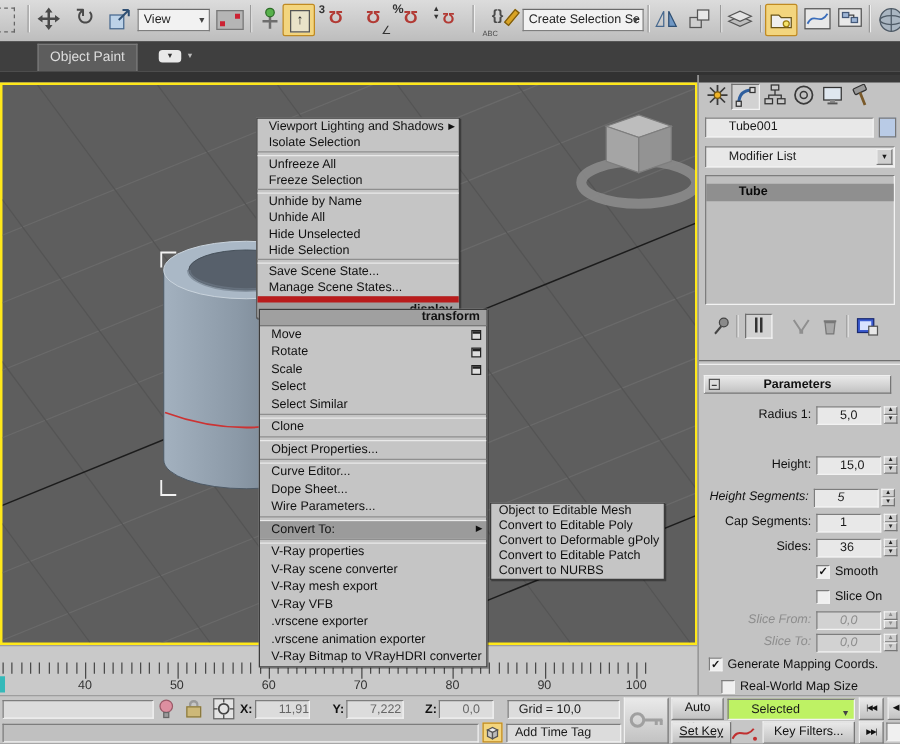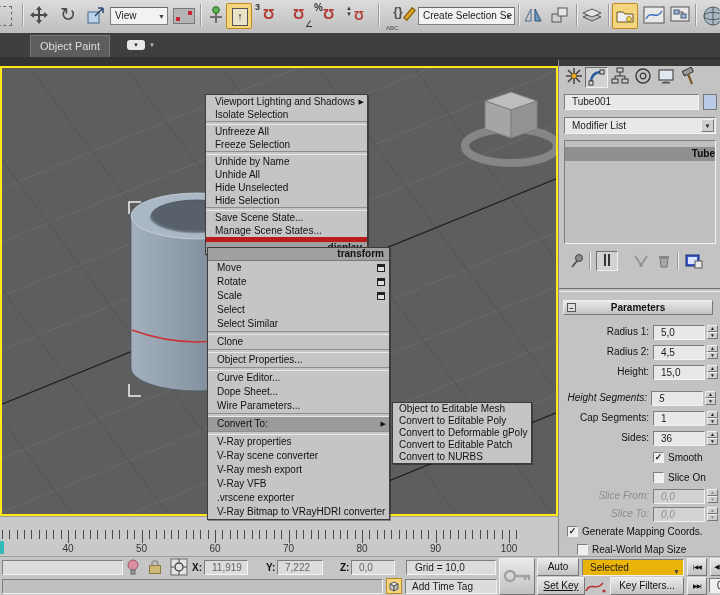--- a/index.html
+++ b/index.html
@@ -52,21 +52,21 @@
   .mi .winic::before{content:"";position:absolute;left:0;top:0;width:100%;height:2px;background:#222;}
   .msep{height:2px;border-top:1px solid #8f8f8f;border-bottom:1px solid #e9e9e9;}
 
   
   .cmdpanel{position:absolute;left:558px;top:60px;width:162px;height:496px;background:#c3c3c3;
     border-left:1px solid #8a8a8a;box-sizing:border-box;overflow:hidden;font-size:10px;color:#111;z-index:4;}
   .cp-darktop{position:absolute;left:0;top:0;width:100%;height:6px;background:#3a3a3a;}
   .cptab{position:absolute;top:7px;width:23px;height:21px;text-align:center;}
   .cptab.active{background:#d2d2d2;border:1px solid;border-color:#6f6f6f #f2f2f2 #f2f2f2 #6f6f6f;box-sizing:border-box;}
   .field{background:#e8e8e8;border:1px solid;border-color:#7d7d7d #f2f2f2 #f2f2f2 #7d7d7d;
-    box-sizing:border-box;font-size:10px;color:#1a1a1a;line-height:13px;padding-left:7px;white-space:nowrap;overflow:hidden;}
+    box-sizing:border-box;font-size:10px;color:#1a1a1a;line-height:13px;padding-left:18px;white-space:nowrap;overflow:hidden;}
   .raised{background:linear-gradient(#e9e9e9,#c2c2c2);border:1px solid;border-color:#f0f0f0 #767676 #767676 #f0f0f0;box-sizing:border-box;}
   .spin{position:absolute;width:11px;height:15px;}
   .spin div{height:7px;border:1px solid;border-color:#f0f0f0 #767676 #767676 #f0f0f0;background:#cfcfcf;
     font-size:5px;line-height:5px;text-align:center;color:#222;box-sizing:border-box;}
   .plabel{position:absolute;width:86px;text-align:right;line-height:14px;}
   .pfield{position:absolute;left:90px;width:52px;height:15px;line-height:13px;}
   .cbx{position:absolute;width:11px;height:11px;background:#efefef;border:1px solid;
     border-color:#7d7d7d #f2f2f2 #f2f2f2 #7d7d7d;box-sizing:border-box;font-size:9px;line-height:9px;
     text-align:center;font-weight:bold;color:#111;}
   .disabled, .disabled *{color:#8d8d8d !important;}
@@ -309,20 +309,21 @@
     <div class="mi">Dope Sheet...</div>
     <div class="mi">Wire Parameters...</div>
     <div class="msep"></div>
     <div class="mi hl"><span>Convert To:</span><span class="sub">▶</span></div>
     <div class="msep"></div>
     <div class="mi">V-Ray properties</div>
     <div class="mi">V-Ray scene converter</div>
     <div class="mi">V-Ray mesh export</div>
     <div class="mi">V-Ray VFB</div>
     <div class="mi">.vrscene exporter</div>
+    <div class="mi">.vrscene animation exporter</div>
     <div class="mi">V-Ray Bitmap to VRayHDRI converter</div>
   </div>
 
   <div class="menu convert-menu" style="left:392px;top:402px;width:140px;">
     <div class="mi">Object to Editable Mesh</div>
     <div class="mi">Convert to Editable Poly</div>
     <div class="mi">Convert to Deformable gPoly</div>
     <div class="mi">Convert to Editable Patch</div>
     <div class="mi">Convert to NURBS</div>
   </div>
@@ -368,21 +369,21 @@
       <span>Tube001</span>
     </div>
     <div style="position:absolute;left:144px;top:34px;width:14px;height:16px;background:#b9cbe6;border:1px solid #777;box-sizing:border-box;"></div>
 
     <div class="field" style="position:absolute;left:5px;top:57px;width:152px;height:17px;line-height:15px;">
       <span>Modifier List</span>
       <span style="position:absolute;right:1px;top:1px;width:13px;height:13px;background:#cfcfcf;border:1px solid;border-color:#f0f0f0 #767676 #767676 #f0f0f0;box-sizing:border-box;font-size:6px;text-align:center;line-height:12px;">▼</span>
     </div>
 
     <div style="position:absolute;left:5px;top:80px;width:152px;height:104px;background:#bfbfbf;border:1px solid;border-color:#7d7d7d #f2f2f2 #f2f2f2 #7d7d7d;box-sizing:border-box;">
-      <div style="margin-top:6px;height:14px;background:#8f8f8f;color:#0a0a0a;font-weight:bold;line-height:14px;padding-left:26px;text-align:right;">
+      <div style="margin-top:6px;height:14px;background:#8f8f8f;color:#0a0a0a;font-weight:bold;line-height:14px;padding-left:26px;">
         <span>Tube</span>
       </div>
     </div>
 
     <div style="position:absolute;left:0;top:190px;width:162px;height:24px;">
       <svg style="position:absolute;left:10px;top:3px;" width="16" height="16" viewBox="0 0 16 16">
           <circle cx="10" cy="5" r="3.5" fill="#8a8a8a" stroke="#444"></circle>
           <line x1="8" y1="8" x2="3" y2="14" stroke="#444" stroke-width="1.6"></line>
         </svg>
       <div class="sep-v" style="left:30px;top:2px;height:18px;"></div>
@@ -411,28 +412,20 @@
     <div style="position:absolute;left:0;top:228px;width:162px;height:2px;border-top:1px solid #6f6f6f;border-bottom:1px solid #eee;"></div>
 
     <div class="raised" style="position:absolute;left:4px;top:240px;width:150px;height:15px;text-align:center;font-weight:bold;line-height:13px;">
       <div style="position:absolute;left:3px;top:2px;width:9px;height:9px;border:1px solid #555;background:#ddd;font-weight:bold;font-size:8px;line-height:7px;box-sizing:border-box;">–</div>
       <span>Parameters</span>
     </div>
 
     <div style="position:absolute;left:4px;top:265px;height:15px;width:154px;">
       <div class="plabel">Radius 1:</div>
       <div class="pfield field"><span>5,0</span></div>
-      <div class="spin" style="left:144px;">
-          <div>▲</div>
-          <div>▼</div>
-        </div>
-    </div>
-    <div style="position:absolute;left:4px;top:285px;height:15px;width:154px;">
-      <div class="plabel">Radius 2:</div>
-      <div class="pfield field"><span>4,5</span></div>
       <div class="spin" style="left:144px;">
           <div>▲</div>
           <div>▼</div>
         </div>
     </div>
     <div style="position:absolute;left:4px;top:305px;height:15px;width:154px;">
       <div class="plabel">Height:</div>
       <div class="pfield field"><span>15,0</span></div>
       <div class="spin" style="left:144px;">
           <div>▲</div>
@@ -626,21 +619,21 @@
           <circle cx="10" cy="17" r="5" fill="none" stroke="#a0a0a0" stroke-width="2.4"></circle>
           <line x1="15" y1="17" x2="30" y2="17" stroke="#a0a0a0" stroke-width="2.4"></line>
           <line x1="25" y1="17" x2="25" y2="21" stroke="#a0a0a0" stroke-width="2.4"></line>
           <line x1="29" y1="17" x2="29" y2="21" stroke="#a0a0a0" stroke-width="2.4"></line>
         </svg>
     </div>
 
     <div class="sb-btn raised" style="left:537px;top:1px;width:42px;height:18px;"><span>Auto Key</span></div>
     <div class="sb-btn raised" style="left:537px;top:20px;width:48px;height:18px;text-decoration:underline;"><span>Set Key</span></div>
 
-    <div class="field" style="position:absolute;left:582px;top:2px;width:102px;height:17px;background:#eab308;line-height:15px;">
+    <div class="field" style="position:absolute;left:582px;top:2px;width:102px;height:17px;background:#bef264;line-height:15px;">
       <span>Selected</span>
       <span style="position:absolute;right:3px;top:4px;font-size:7px;color:#444;">▼</span>
     </div>
 
     <svg style="position:absolute;left:584px;top:22px;" width="22" height="15" viewBox="0 0 22 15">
         <path d="M2 12 C7 2 12 13 19 4" fill="none" stroke="#c03030" stroke-width="1.6"></path>
         <circle cx="20" cy="12" r="1.6" fill="#c03030"></circle>
       </svg>
     <div class="sb-btn raised" style="left:610px;top:20px;width:74px;height:18px;"><span>Key Filters...</span></div>
 

